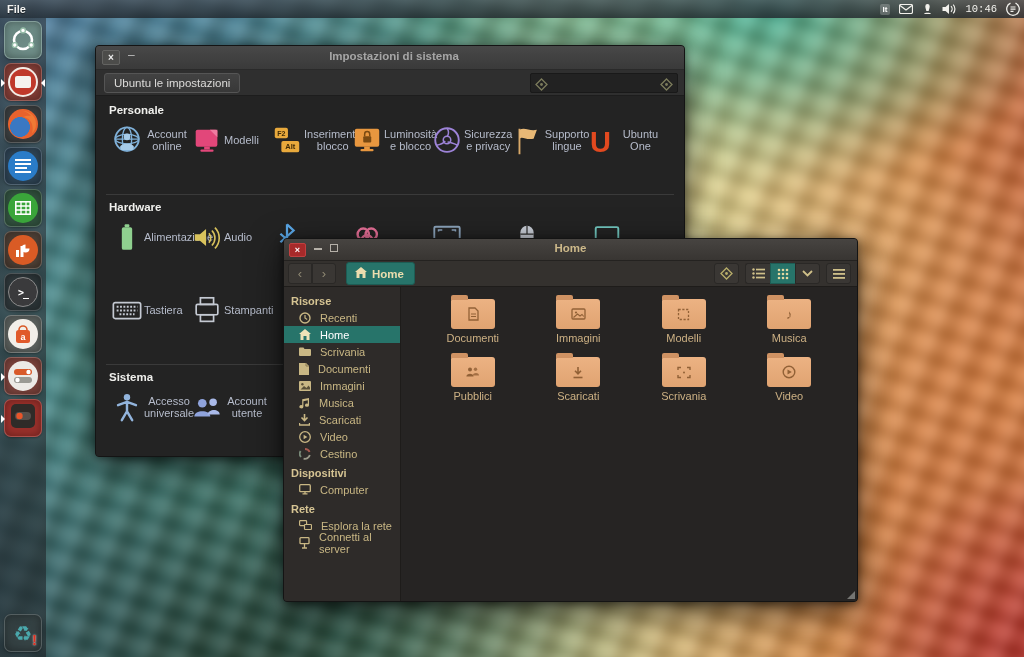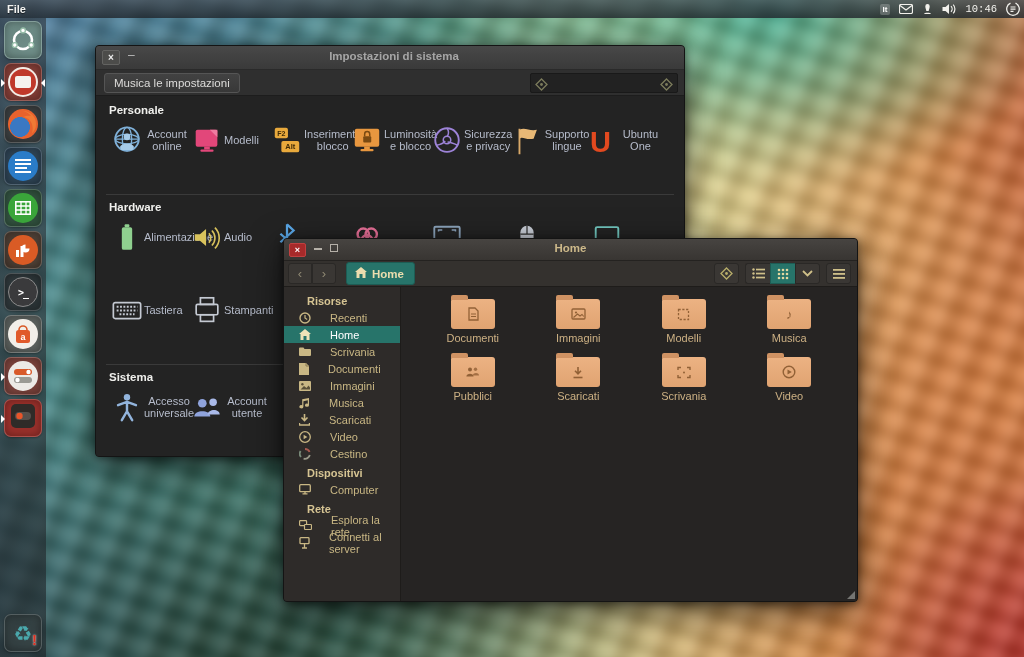--- a/index.html
+++ b/index.html
@@ -99,22 +99,22 @@
   .f-right { position:absolute; right:6px; top:2px; display:flex; align-items:center; gap:6px; }
   .f-btn { width:25px; height:21px; background:#3a3734; border:1px solid #2a2826; border-radius:3px;
     display:flex; align-items:center; justify-content:center; color:#cfc089; }
   .f-group { display:flex; }
   .f-group .f-btn { border-radius:0; border-right-width:0; }
   .f-group .f-btn:first-child { border-radius:3px 0 0 3px; }
   .f-group .f-btn:last-child { border-radius:0 3px 3px 0; border-right-width:1px; }
   .f-btn.active { background:#27746a; border-color:#1d5c54; }
   .f-body { position:absolute; left:0; top:48px; right:0; bottom:0; }
   .f-sidebar { position:absolute; left:0; top:0; bottom:0; width:117px; background:#2e2b29; border-right:1px solid #1e1c1a; padding-top:3px; }
-  .sb-h { height:17px; padding-left:23px; color:#d6c493; font-size:11px; font-weight:bold; display:flex; align-items:center; margin-top:2px; }
-  .sb-i { height:17px; padding-left:15px; color:#c9b784; font-size:11px; display:flex; align-items:center; gap:19px; }
+  .sb-h { height:17px; padding-left:7px; color:#d6c493; font-size:11px; font-weight:bold; display:flex; align-items:center; margin-top:2px; }
+  .sb-i { height:17px; padding-left:15px; color:#c9b784; font-size:11px; display:flex; align-items:center; gap:9px; }
   .sb-i.sel { background:#27746a; color:#fff; }
   .sb-i svg { flex:0 0 auto; }
   .f-content { position:absolute; left:118px; top:0; right:0; bottom:0; background:#262423; }
   .f-grid { position:absolute; left:18px; top:7px; display:grid; grid-template-columns:repeat(4,105.5px); row-gap:8px; }
   .fcell { display:flex; flex-direction:column; align-items:center; }
   .folder { width:44px; height:30px; background:linear-gradient(#ecb283,#e0a371); border-radius:2px 3px 3px 3px; position:relative; margin-top:5px; }
   .folder::before { content:""; position:absolute; top:-4px; left:0; width:17px; height:5px; background:#cf9263; border-radius:2px 2px 0 0; }
   .folder .glyph { position:absolute; inset:0; display:flex; align-items:center; justify-content:center; color:#7d4f26; opacity:.8; font-size:13px; }
   .fname { margin-top:3px; color:#cdb184; font-size:11px; }
   .grip { position:absolute; right:2px; bottom:2px; width:0; height:0;
@@ -129,21 +129,21 @@
   <div class="window win-settings">
     <div class="s-titlebar">
       <div class="s-close">
           <span>×</span>
         </div>
       <div class="s-min">–</div>
       <div class="s-title">Impostazioni di sistema</div>
     </div>
     <div class="s-toolbar">
       <div class="btn-allsettings">
-          <span>Musica le impostazioni</span>
+          <span>Ubuntu le impostazioni</span>
         </div>
       <div class="s-search">
         <span class="diam" style="left:4px">
           <svg width="13" height="13" viewBox="0 0 13 13">
               <path d="M6.5 1 L12 6.5 L6.5 12 L1 6.5 Z" fill="none" stroke="#7c7c5c" stroke-width="1.3"></path>
               <circle cx="6.5" cy="6.5" r="1.4" fill="#7c7c5c"></circle>
             </svg>
         </span>
         <input readonly="" value="" style="">
         <span class="diam" style="right:4px">

